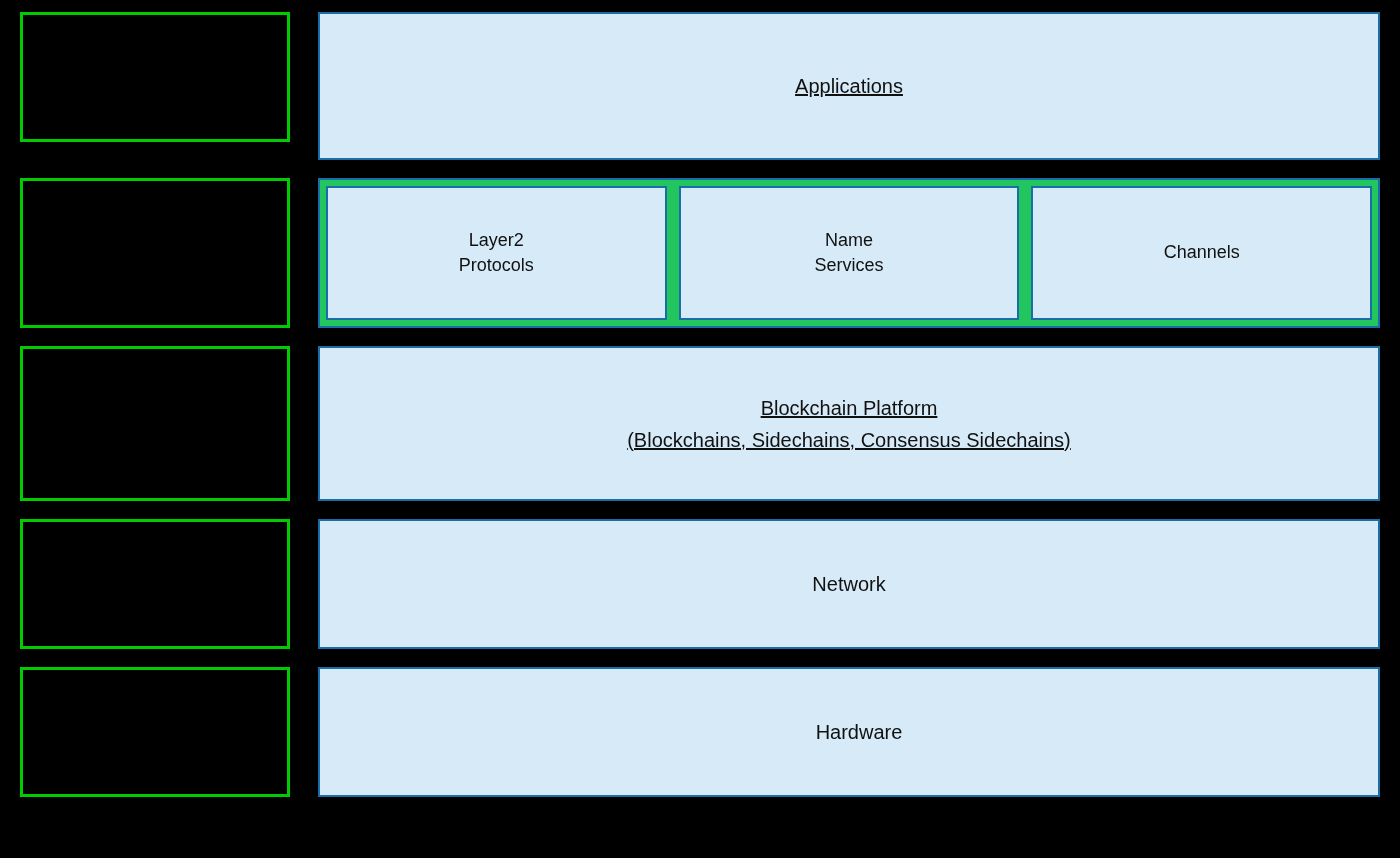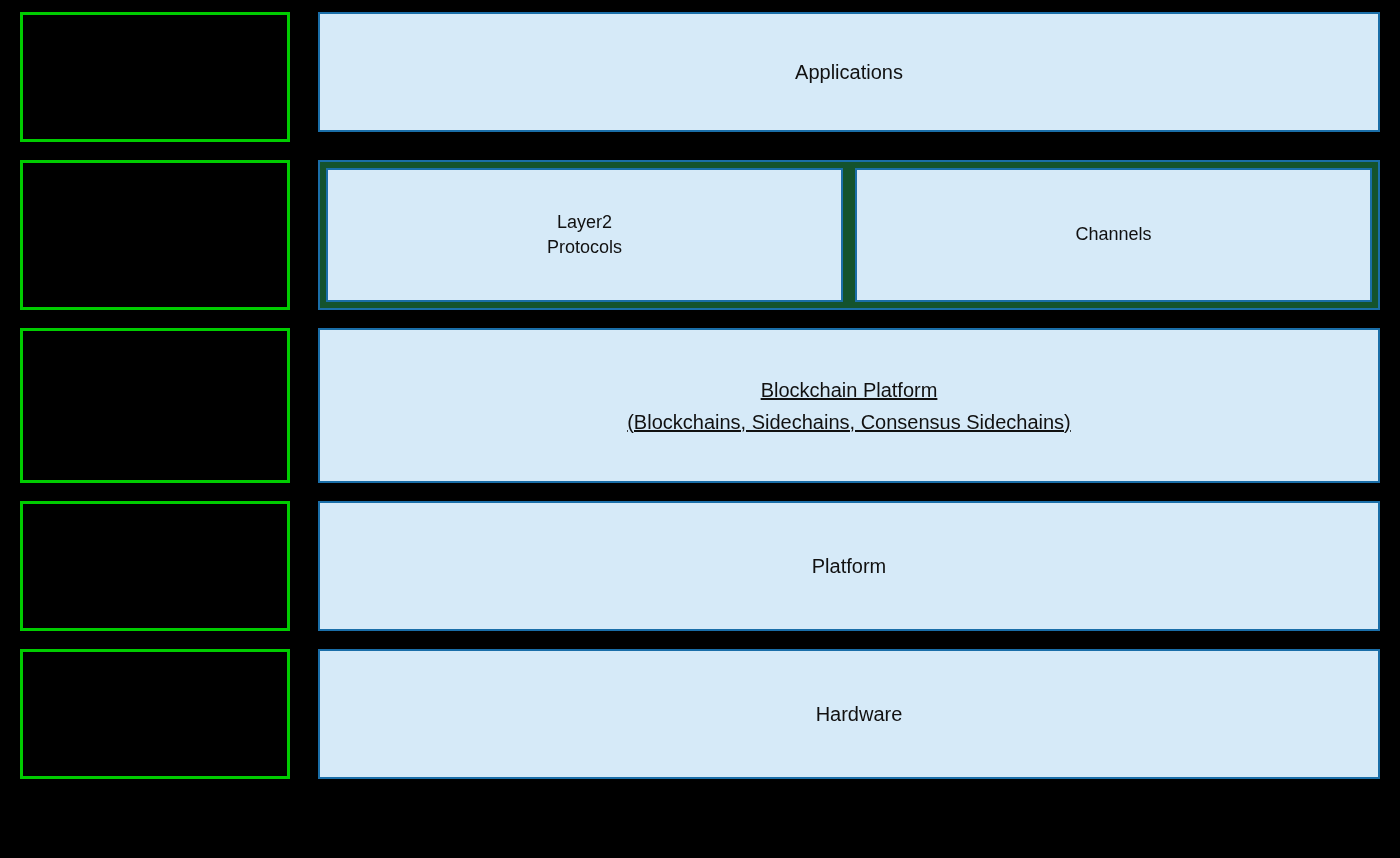--- a/index.html
+++ b/index.html
@@ -41,34 +41,34 @@
       display: flex;
       align-items: center;
       justify-content: center;
       text-align: center;
       padding: 12px 20px;
       color: #111;
       line-height: 1.4;
     }
     
     .row1 .left-box { height: 130px; }
-    .row1 .right-section .blue-box { height: 120px; font-size: 20px; }
+    .row1 .right-section .blue-box { height: 148px; font-size: 20px; text-decoration: underline; }
 
     
     .row2 .left-box { height: 150px; }
     .row2 .right-section {
       display: flex;
       flex-direction: column;
     }
     .row2-inner {
       display: flex;
       flex-direction: row;
       height: 150px;
       border: 2px solid #1a6ea8;
-      background: #14532d;
+      background: #22c55e;
       gap: 0;
     }
     .row2-cell {
       flex: 1;
       display: flex;
       align-items: center;
       justify-content: center;
       text-align: center;
       padding: 10px 8px;
       color: #111;
@@ -105,41 +105,44 @@
   </div>
 
   <div class="row row2">
     <div class="left-box"></div>
     <div class="right-section">
       <div class="row2-inner">
         <div class="row2-cell">
           <span>Layer2<br>Protocols</span>
         </div>
         <div class="row2-cell">
+          <span>Name<br>Services</span>
+        </div>
+        <div class="row2-cell">
           <span>Channels</span>
         </div>
       </div>
     </div>
   </div>
 
   <div class="row row3">
     <div class="left-box"></div>
     <div class="right-section">
       <div class="blue-box" style="flex-direction:column;text-decoration:underline;">
         <span>Blockchain Platform</span>
         <span>(Blockchains, Sidechains, Consensus Sidechains)</span>
       </div>
     </div>
   </div>
 
   <div class="row row4">
     <div class="left-box"></div>
     <div class="right-section">
       <div class="blue-box">
-        <span>Platform</span>
+        <span>Network</span>
       </div>
     </div>
   </div>
 
   <div class="row row5">
     <div class="left-box"></div>
     <div class="right-section">
       <div class="blue-box">
         <span>Hardware</span>
       </div>

